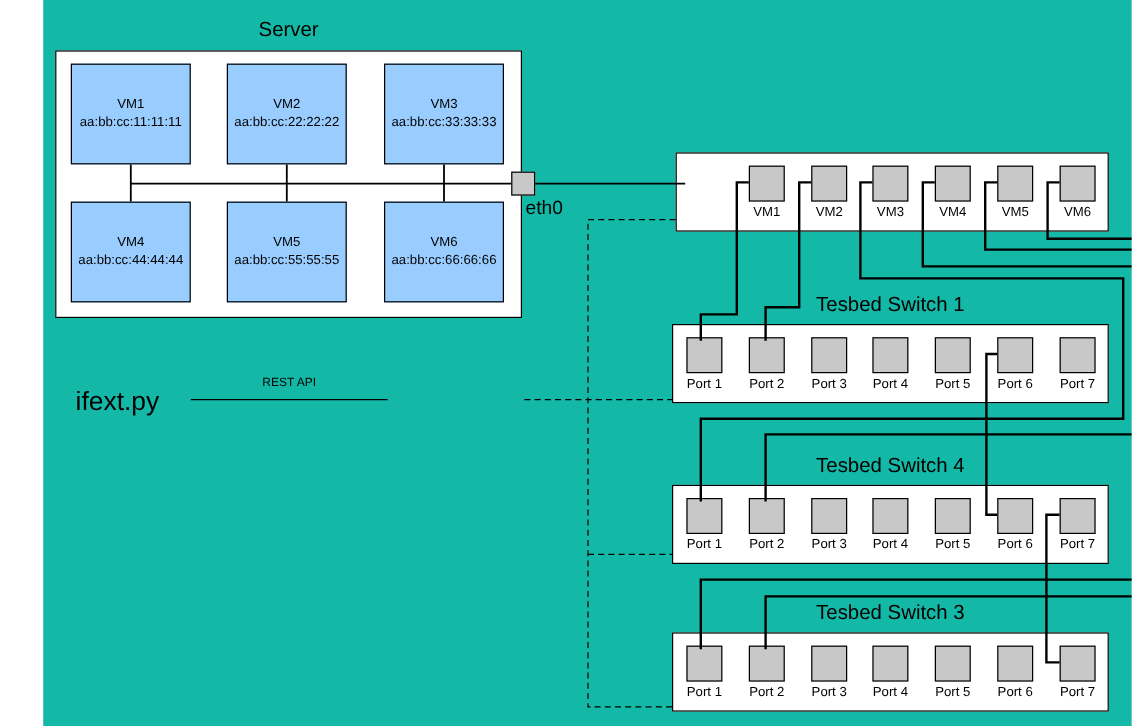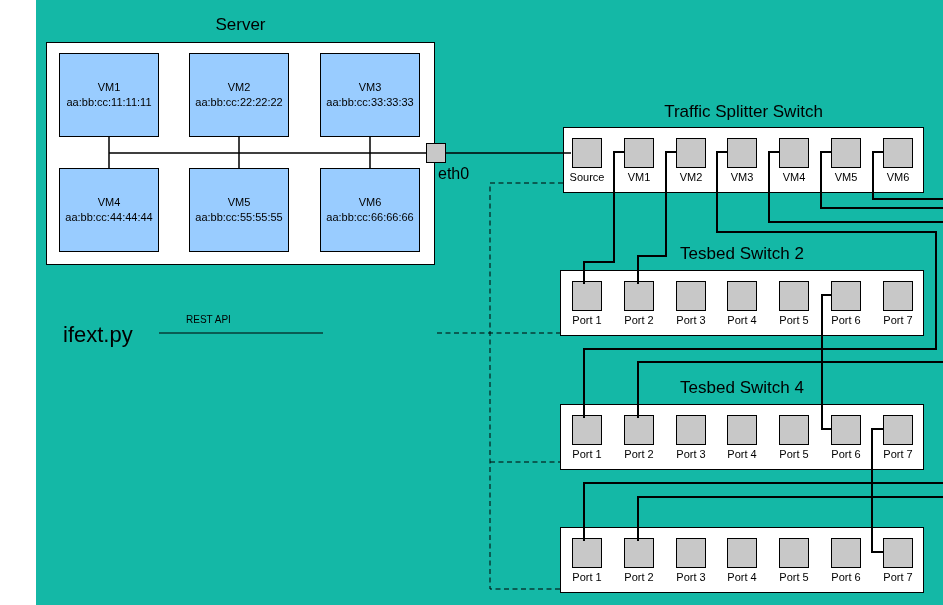--- a/index.html
+++ b/index.html
@@ -17,21 +17,21 @@
     font-size:11px;line-height:15px;text-align:center;
   }
   
   .port{position:absolute;top:10px;width:52px;display:flex;flex-direction:column;align-items:center;}
   .sq{width:30px;height:30px;border:1px solid #000;box-sizing:border-box;background:var(--port-fill,#C8C8C8);}
   .plabel{margin-top:3px;font-size:11px;white-space:nowrap;}
   .eth-square{position:absolute;left:390px;top:143px;width:20px;height:20px;border:1px solid #000;box-sizing:border-box;background:var(--port-fill,#C8C8C8);}
   .small-label{position:absolute;font-size:16px;white-space:nowrap;}
   #onos-box{left:287px;top:308px;width:114px;height:52px;display:flex;align-items:center;justify-content:center;font-size:21px;}
   #ifext-label{position:absolute;left:27px;top:322px;font-size:22px;}
-  #restapi-label{position:absolute;left:150px;top:314px;width:110px;text-align:left;font-size:10px;}
+  #restapi-label{position:absolute;left:150px;top:314px;width:110px;text-align:center;font-size:10px;}
   #wires{position:absolute;left:0;top:0;z-index:10;pointer-events:none;}
 </style>
 </head>
 <body>
 
 <div id="canvas">
 
   <div class="title" style="left:10px;top:15px;width:389px">Server</div>
   <div class="box" style="left:10px;top:42px;width:389px;height:223px"></div>
 
@@ -59,26 +59,21 @@
     <span>VM6</span>
     <span>aa:bb:cc:66:66:66</span>
   </div>
 
   <div class="eth-square"></div>
   <div class="small-label" style="left:402px;top:165px">eth0</div>
 
   <div id="ifext-label">ifext.py</div>
   <div id="restapi-label">REST API</div>
 
-  <div class="title" style="left:527px;top:102px;width:361px">Traffic Splitter Switch</div>
   <div class="box" style="left:527px;top:127px;width:361px;height:66px">
-    <div class="port" style="left:-3px">
-      <div class="sq"></div>
-      <div class="plabel">Source</div>
-    </div>
     <div class="port" style="left:49px">
       <div class="sq"></div>
       <div class="plabel">VM1</div>
     </div>
     <div class="port" style="left:101px">
       <div class="sq"></div>
       <div class="plabel">VM2</div>
     </div>
     <div class="port" style="left:152px">
       <div class="sq"></div>
@@ -91,21 +86,21 @@
     <div class="port" style="left:256px">
       <div class="sq"></div>
       <div class="plabel">VM5</div>
     </div>
     <div class="port" style="left:308px">
       <div class="sq"></div>
       <div class="plabel">VM6</div>
     </div>
   </div>
 
-  <div class="title" style="left:524px;top:244px;width:364px">Tesbed Switch 2</div>
+  <div class="title" style="left:524px;top:244px;width:364px">Tesbed Switch 1</div>
   <div class="box" style="left:524px;top:270px;width:364px;height:66px">
     <div class="port" style="left:0px">
       <div class="sq"></div>
       <div class="plabel">Port 1</div>
     </div>
     <div class="port" style="left:52px">
       <div class="sq"></div>
       <div class="plabel">Port 2</div>
     </div>
     <div class="port" style="left:104px">
@@ -155,20 +150,21 @@
     <div class="port" style="left:259px">
       <div class="sq"></div>
       <div class="plabel">Port 6</div>
     </div>
     <div class="port" style="left:311px">
       <div class="sq"></div>
       <div class="plabel">Port 7</div>
     </div>
   </div>
 
+  <div class="title" style="left:524px;top:501px;width:364px">Tesbed Switch 3</div>
   <div class="box" style="left:524px;top:527px;width:364px;height:66px">
     <div class="port" style="left:0px">
       <div class="sq"></div>
       <div class="plabel">Port 1</div>
     </div>
     <div class="port" style="left:52px">
       <div class="sq"></div>
       <div class="plabel">Port 2</div>
     </div>
     <div class="port" style="left:104px">

